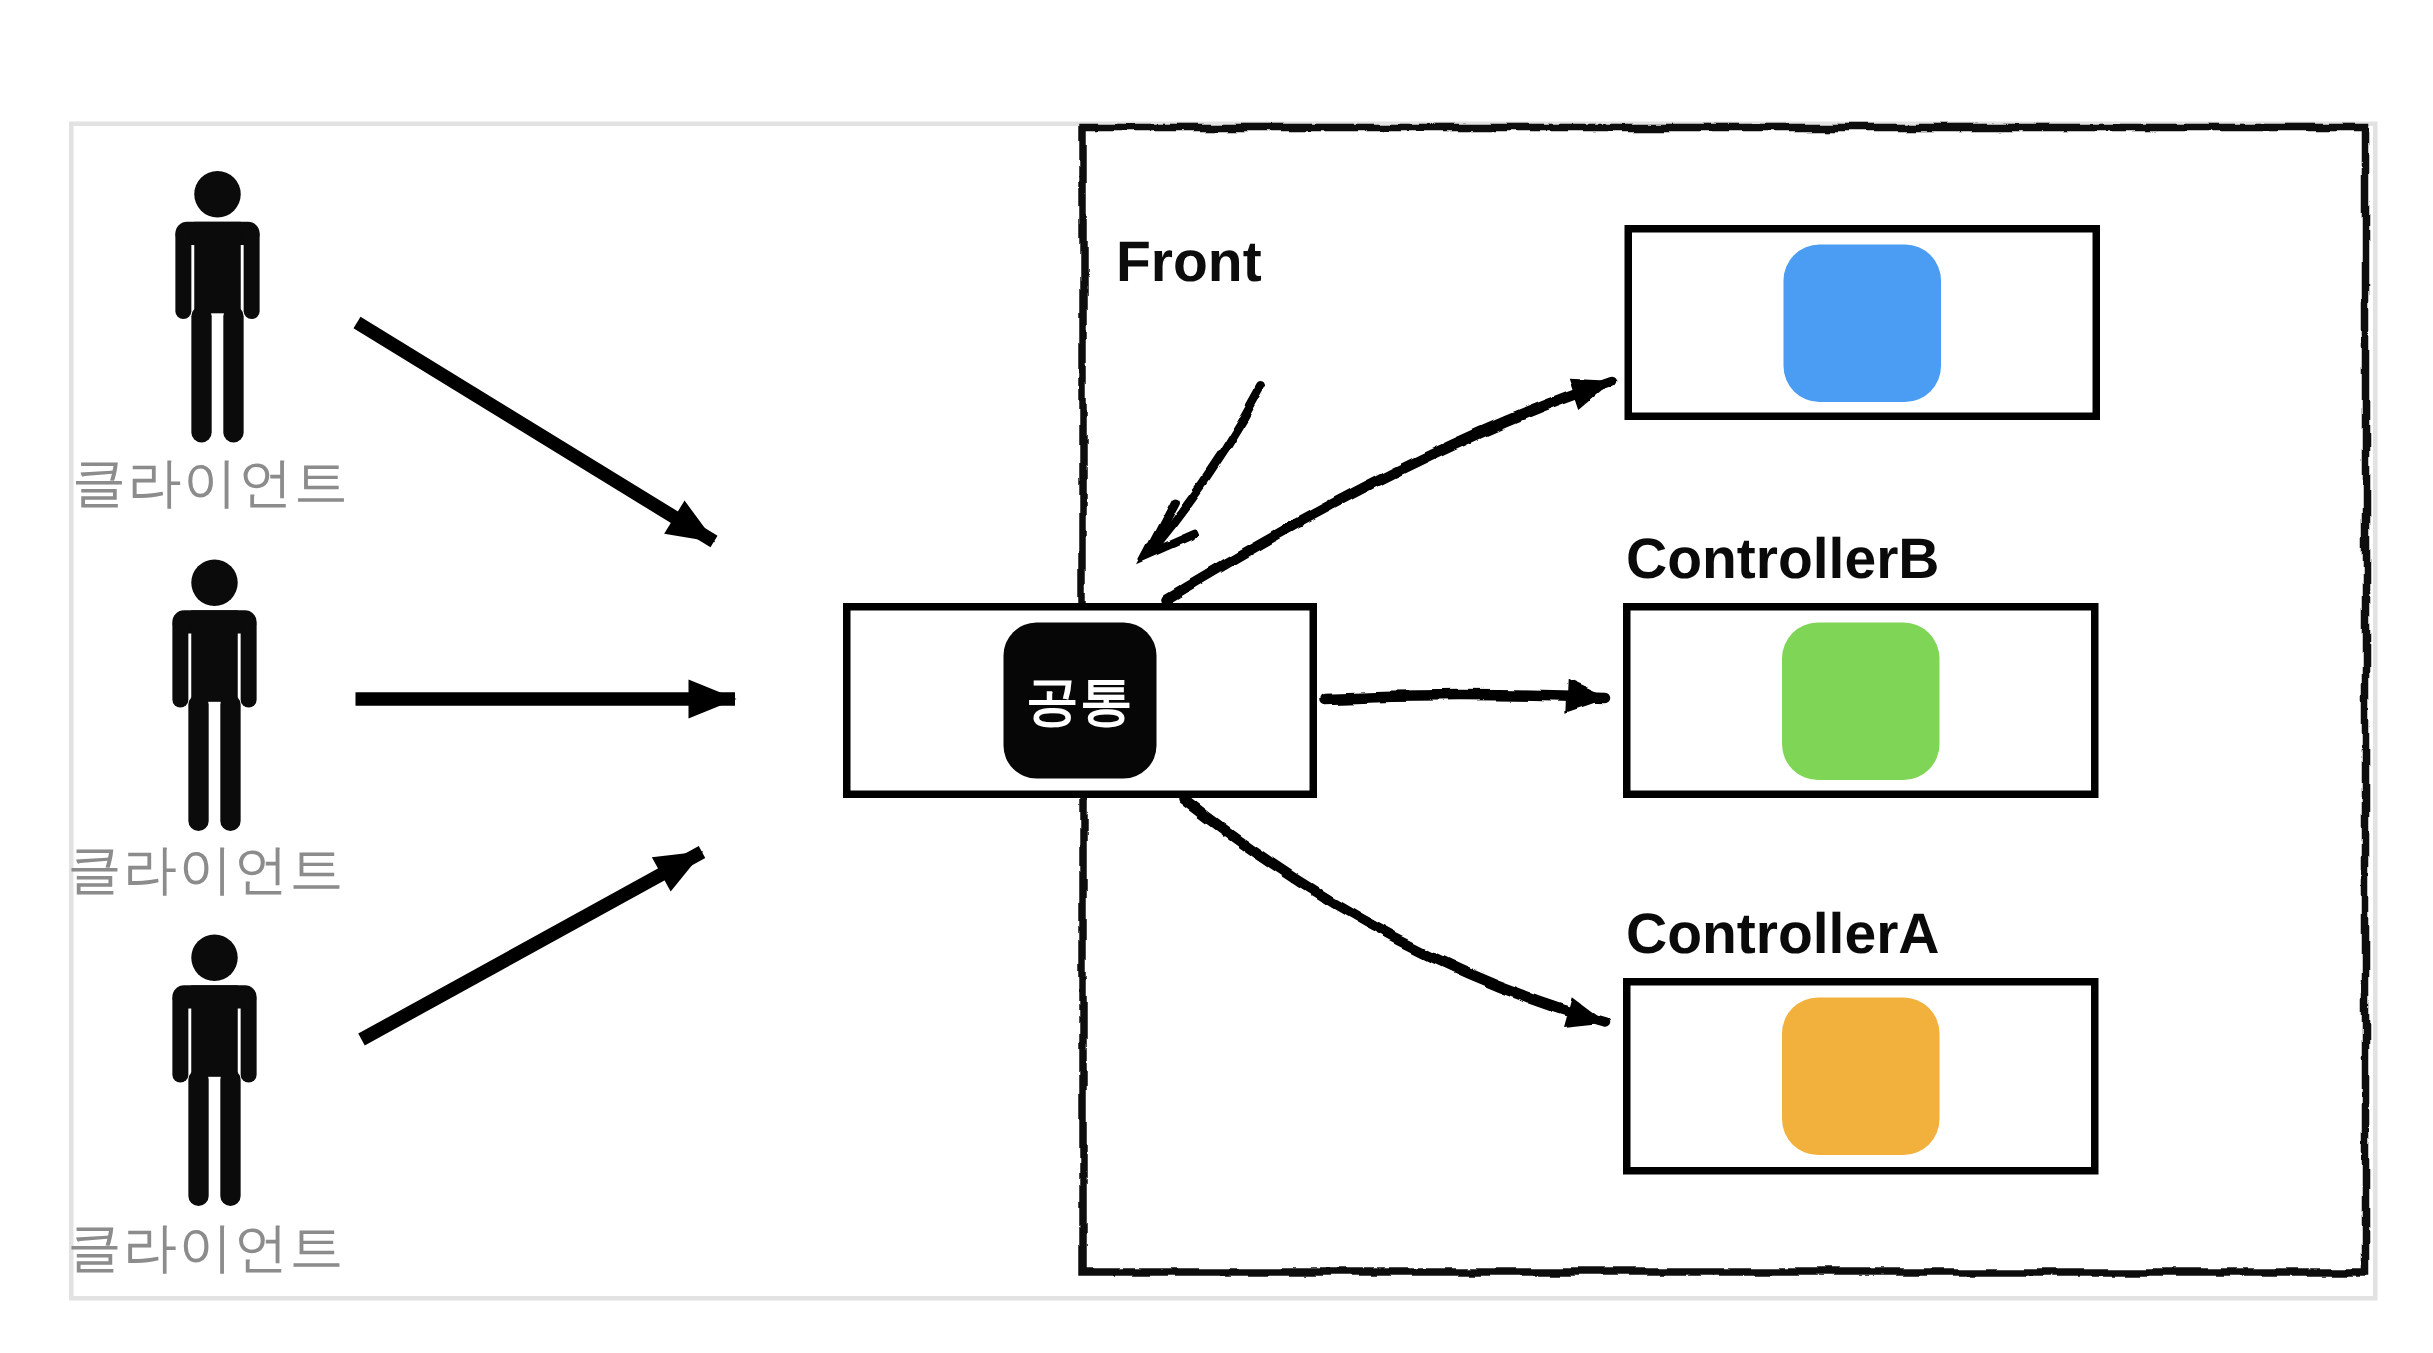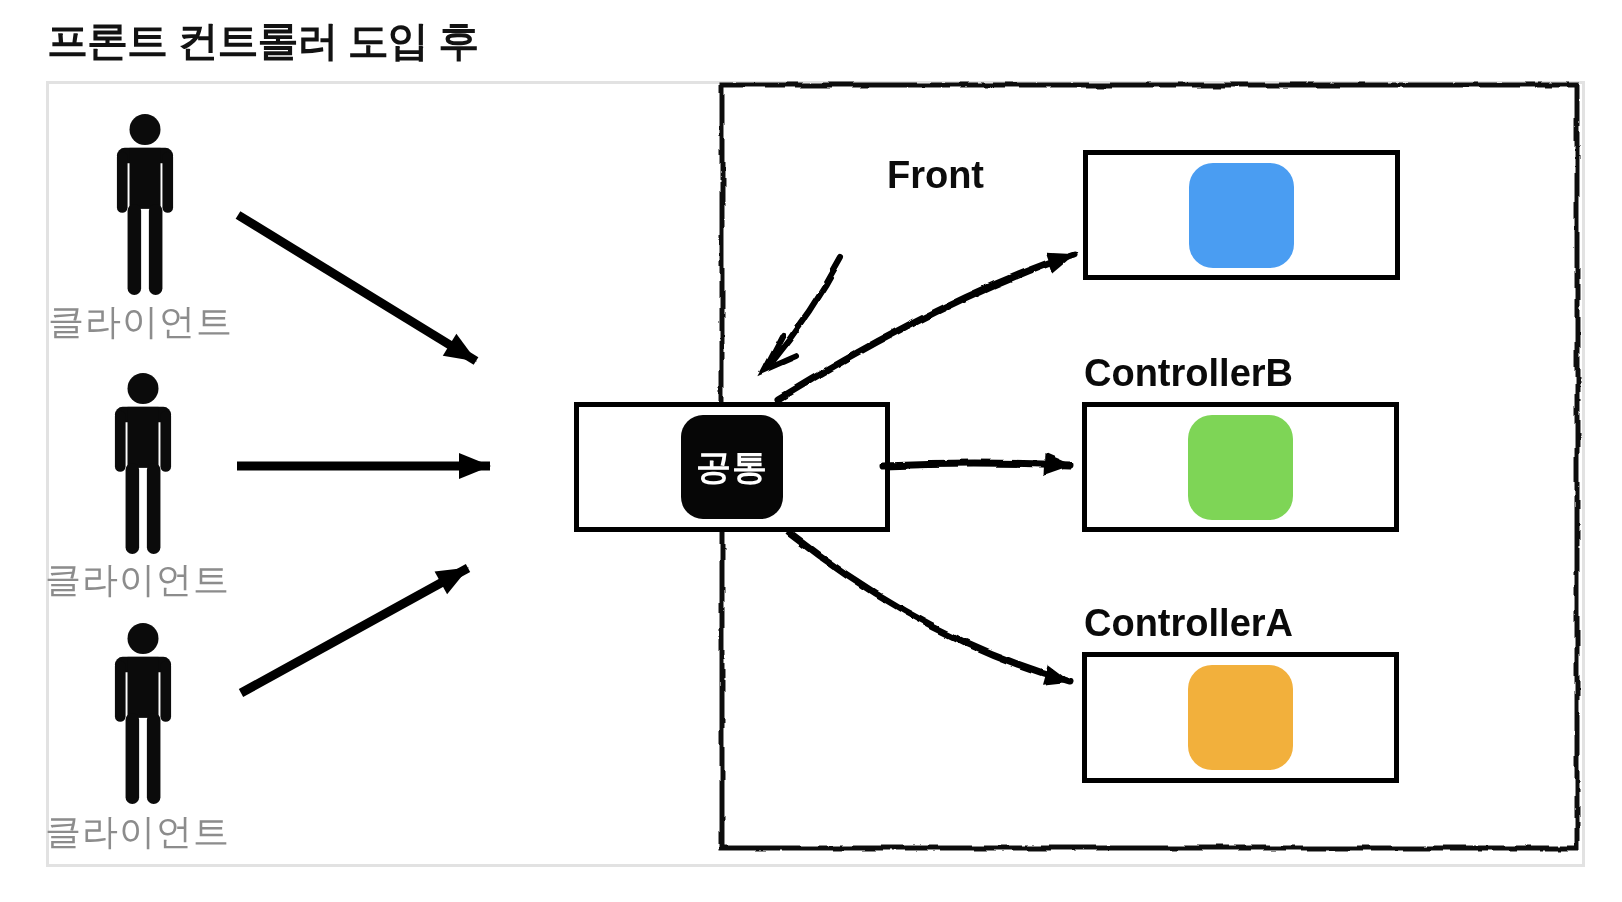--- a/index.html
+++ b/index.html
@@ -37,36 +37,35 @@
     width: 200px;
     font-size: 36px;
     color: #8c8c8c;
     letter-spacing: 1px;
     white-space: nowrap;
   }
 
   .fc-annotation {
     left: 744px; top: 150px;
     width: 240px;
-    text-align: right;
+    text-align: left;
     font-size: 38px;
     font-weight: 800;
     line-height: 50px;
     color: #0c0c0c;
     white-space: nowrap;
   }
 
   .dispatcher-box {
     left: 562px; top: 402px;
     width: 316px; height: 130px;
     background: #ffffff;
     border: 5px solid #000000;
     display: flex; align-items: center; justify-content: center;
     z-index: 2;
-    margin-left: 12px;
   }
   .dispatcher-badge {
     width: 102px; height: 104px;
     border-radius: 22px;
     display: flex; align-items: center; justify-content: center;
     font-size: 35px; font-weight: 700;
     color: #ffffff;
     letter-spacing: 1px;
   }
 
@@ -86,21 +85,20 @@
   .controller-chip {
     width: 105px; height: 105px;
     border-radius: 24px;
   }
 </style>
 </head>
 <body>
 
 <div id="stage">
 
-  <div class="abs page-title">프론트 컨트롤러 도입 후</div>
 
   <div class="abs outer-frame"></div>
 
   <svg class="layer" width="1622" height="902" viewBox="0 0 1622 902">
     <defs>
       <filter id="roughBox" x="-5%" y="-5%" width="110%" height="110%">
         <feTurbulence type="fractalNoise" baseFrequency="0.035" numOctaves="4" seed="7" result="n"></feTurbulence>
         <feDisplacementMap in="SourceGraphic" in2="n" scale="5" xChannelSelector="R" yChannelSelector="G"></feDisplacementMap>
       </filter>
     </defs>

